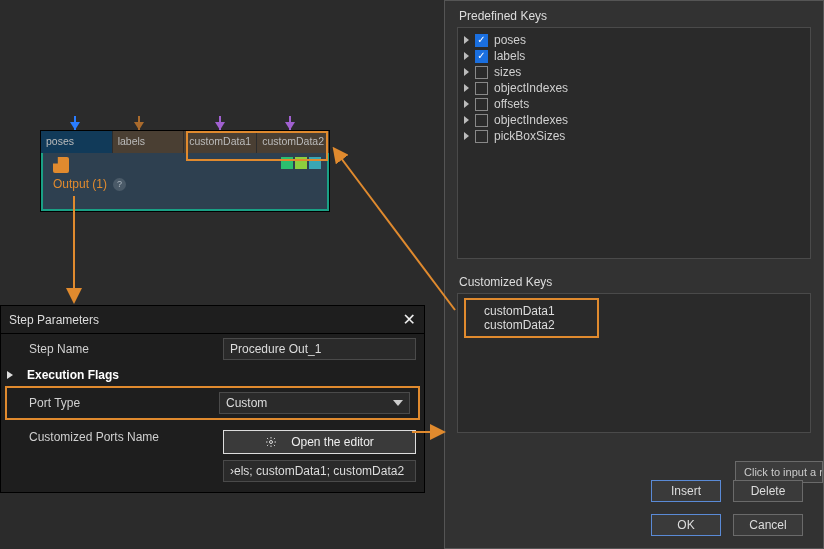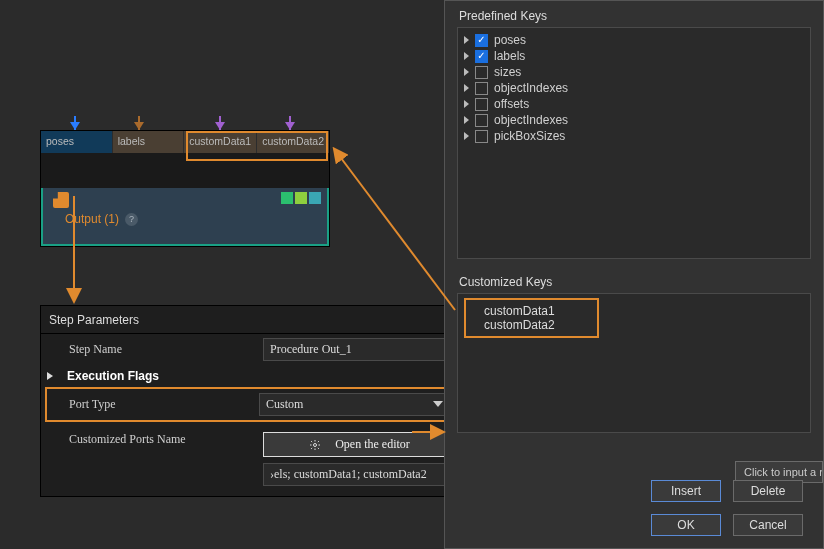--- a/index.html
+++ b/index.html
@@ -41,22 +41,21 @@
   .port-labels  { background: #4a3f33; }
   .port-custom  { background: #4a3f33; }
   .port-type-line { color: #eee; }
   .port-name-line { color: #bbb; }
   .node-body {
     background: #2e4050;
     border: 2px solid #1aa085;
     border-top: none;
     position: relative;
     height: 58px;
-    padding: 8px 22px;
-    margin-top: 35px;
+    padding: 8px 10px;
   }
   .node-title {
     color: #e08a2e;
     font-size: 12px;
     display: flex;
     align-items: center;
     gap: 6px;
     margin-top: 16px;
   }
   .node-title .q {
@@ -123,38 +122,36 @@
   .arr-violet .stem { background: #a060d0; }
 
   
   .step-panel {
     position: absolute;
     left: 0;
     top: 305px;
     width: 425px;
     background: #1e1e1e;
     border: 1px solid #000;
-    margin-left: 40px;
   }
   .sp-header {
     display: flex;
     align-items: center;
     justify-content: space-between;
     padding: 4px 8px;
     background: #1e1e1e;
     color: #ddd;
     border-bottom: 1px solid #000;
   }
   .sp-close { font-size: 16px; color: #eee; cursor: pointer; }
   .sp-row {
     display: flex;
     align-items: center;
     padding: 4px 0 4px 28px;
     gap: 4px;
-    font-family: Liberation Serif, serif;
   }
   .sp-label {
     width: 190px;
     color: #d0d0d0;
   }
   .sp-value-wrap { flex: 1; padding-right: 8px; }
   .sp-input {
     width: 100%;
     background: #2a2a2a;
     border: 1px solid #4a4a4a;

